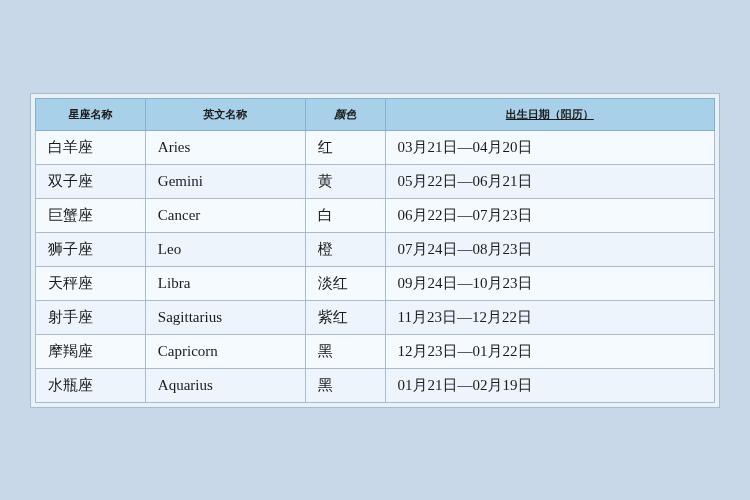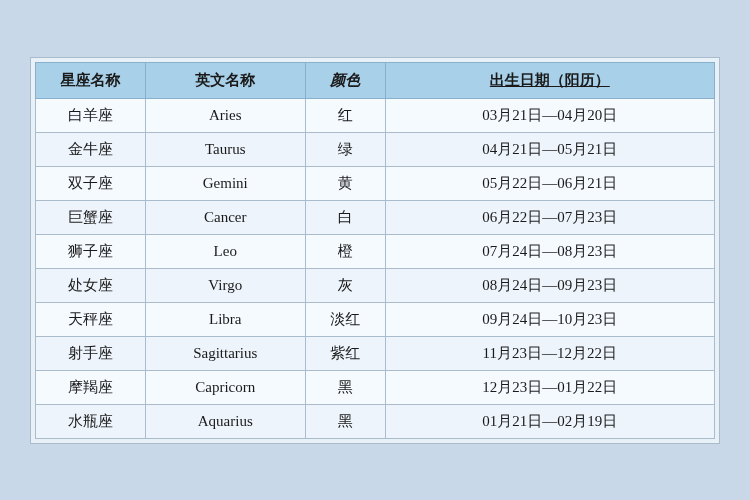--- a/index.html
+++ b/index.html
@@ -24,28 +24,28 @@
     table {
       border-collapse: collapse;
       width: 680px;
       background-color: #f0f6fc;
     }
     th {
       background-color: #a8d0e8;
       border: 1px solid #88b0cc;
       padding: 8px 12px;
       text-align: center;
-      font-size: 15px;
+      font-size: 11px;
       font-weight: bold;
       color: #1a1a1a;
     }
     td {
       border: 1px solid #aabccc;
       padding: 7px 12px;
-      text-align: center;
+      text-align: left;
       font-size: 15px;
       color: #1a1a1a;
       background-color: #f5faff;
     }
     tr:nth-child(even) td {
       background-color: #edf4fb;
     }
     .col-chinese { width: 110px; }
     .col-english { width: 160px; margin-left: 36px; }
     .col-color   { width: 80px; font-style: italic; }
@@ -65,48 +65,36 @@
       </tr>
     </thead>
     <tbody id="table-body">
     <tr>
           <td>白羊座</td>
           <td>Aries</td>
           <td>红</td>
           <td>03月21日—04月20日</td>
         </tr>
         <tr>
-          <td>金牛座</td>
-          <td>Taurus</td>
-          <td>绿</td>
-          <td>04月21日—05月21日</td>
-        </tr>
-        <tr>
           <td>双子座</td>
           <td>Gemini</td>
           <td>黄</td>
           <td>05月22日—06月21日</td>
         </tr>
         <tr>
           <td>巨蟹座</td>
           <td>Cancer</td>
           <td>白</td>
           <td>06月22日—07月23日</td>
         </tr>
         <tr>
           <td>狮子座</td>
           <td>Leo</td>
           <td>橙</td>
           <td>07月24日—08月23日</td>
-        </tr>
-        <tr>
-          <td>处女座</td>
-          <td>Virgo</td>
-          <td>灰</td>
-          <td>08月24日—09月23日</td>
         </tr>
         <tr>
           <td>天秤座</td>
           <td>Libra</td>
           <td>淡红</td>
           <td>09月24日—10月23日</td>
         </tr>
         <tr>
           <td>射手座</td>
           <td>Sagittarius</td>

